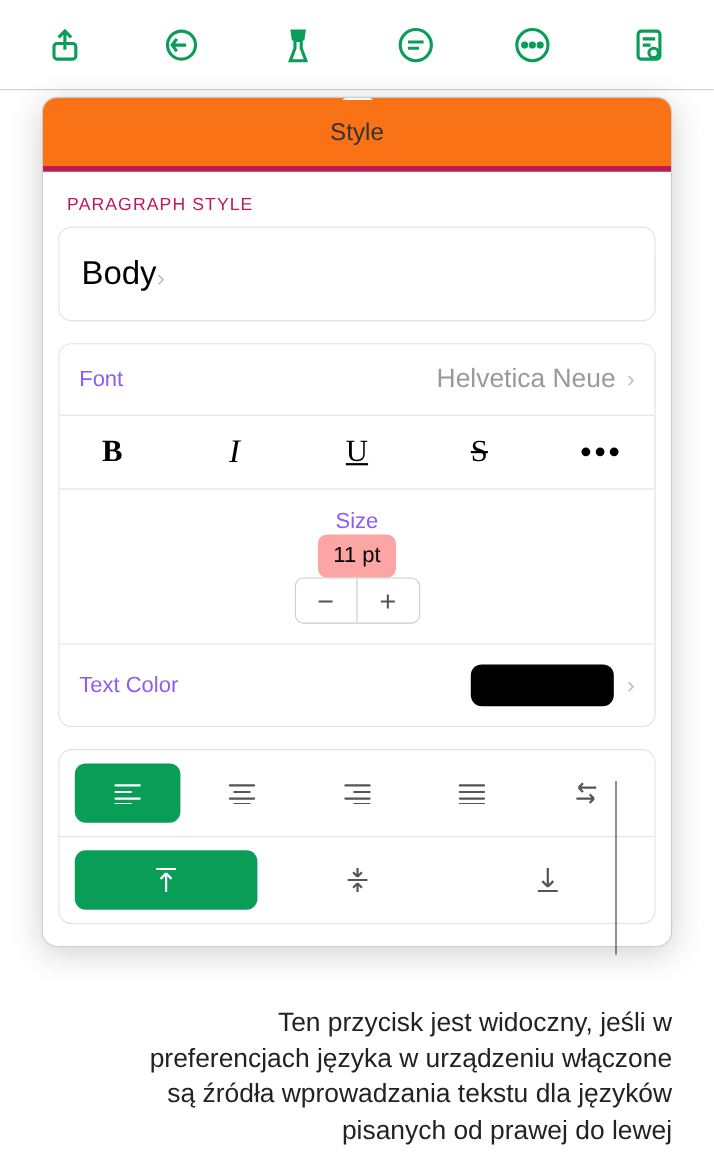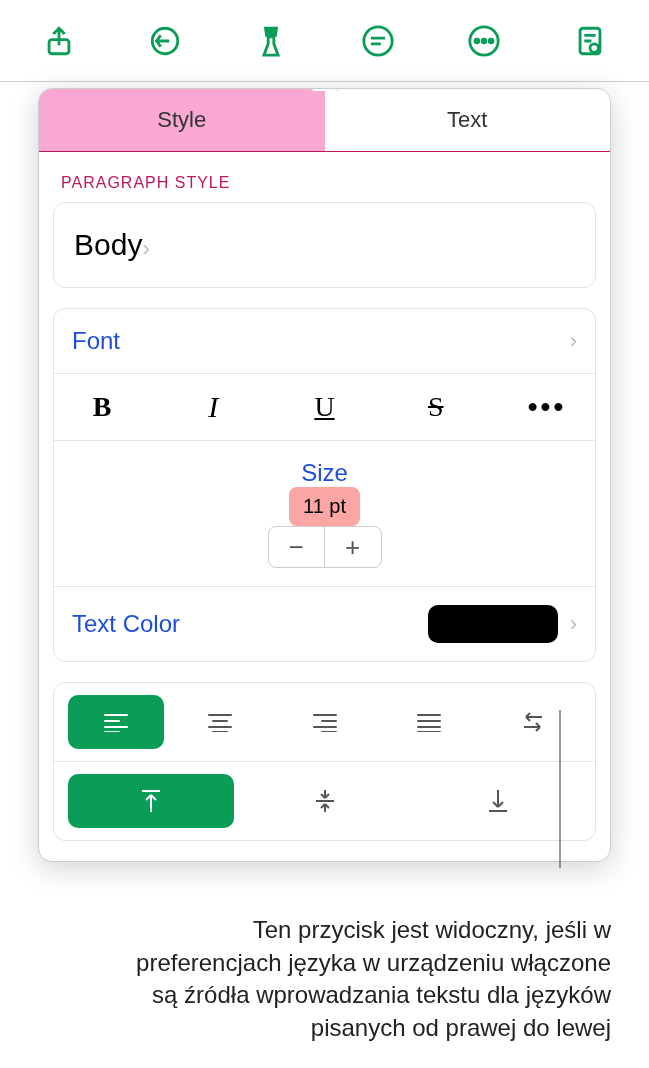--- a/index.html
+++ b/index.html
@@ -55,22 +55,23 @@
     .popover-arrow::after {
       content:'';
       position: absolute;
       top: 2px; left: -12px;
       border-left: 12px solid transparent;
       border-right: 12px solid transparent;
       border-bottom: 12px solid #fff;
     }
     .seg-tabs {
       display: flex;
-      background: #f9a8d4;
-      border-bottom: 1px solid #be185d;
+      background: #f97316;
+      border-bottom: 5px solid #be185d;
+      flex-direction: column;
     }
     .seg-tab {
       flex: 1;
       text-align: center;
       padding: 18px 0;
       font-size: 22px;
       color: #333;
     }
     .seg-tab.active {
       background: #fff;
@@ -91,21 +92,21 @@
       overflow: hidden;
     }
     .row {
       display: flex;
       align-items: center;
       padding: 18px 18px;
       border-bottom: 1px solid #e4e4e4;
       min-height: 64px;
     }
     .row:last-child { border-bottom: none; }
-    .row-label { font-size: 24px; color: #1d4ed8; flex: 1; }
+    .row-label { font-size: 20px; color: #8b5cf6; flex: 1; }
     .row-value { font-size: 24px; color: #999; margin-right: 10px; }
     .chevron { color: #c0c0c0; font-size: 22px; }
     .style-row {
       padding: 25px 20px;
       align-items: flex-end;
     }
     .style-name { font-size: 30px; }
     .format-btns {
       display: flex;
       justify-content: space-between;
@@ -228,35 +229,35 @@
         <path d="M8 8h8M8 12h5"></path>
     </svg>
   </div>
 </div>
 
 <div class="popover">
   <div class="popover-arrow"></div>
 
   <div class="seg-tabs">
     <div class="seg-tab">Style</div>
-    <div class="seg-tab active">Text</div>
   </div>
 
   <div class="section-header">Paragraph Style</div>
 
   <div class="card">
     <div class="row style-row">
       <span class="style-name">Body</span>
       <span class="chevron">›</span>
     </div>
   </div>
 
   <div class="card">
     <div class="row">
       <span class="row-label">Font</span>
+      <span class="row-value">Helvetica Neue</span>
       <span class="chevron">›</span>
     </div>
     <div class="format-btns">
       <div class="fmt-btn bold">B</div>
       <div class="fmt-btn italic">I</div>
       <div class="fmt-btn underline">U</div>
       <div class="fmt-btn strike">S</div>
       <div class="fmt-btn more-dots">•••</div>
     </div>
     <div class="row size-row">

